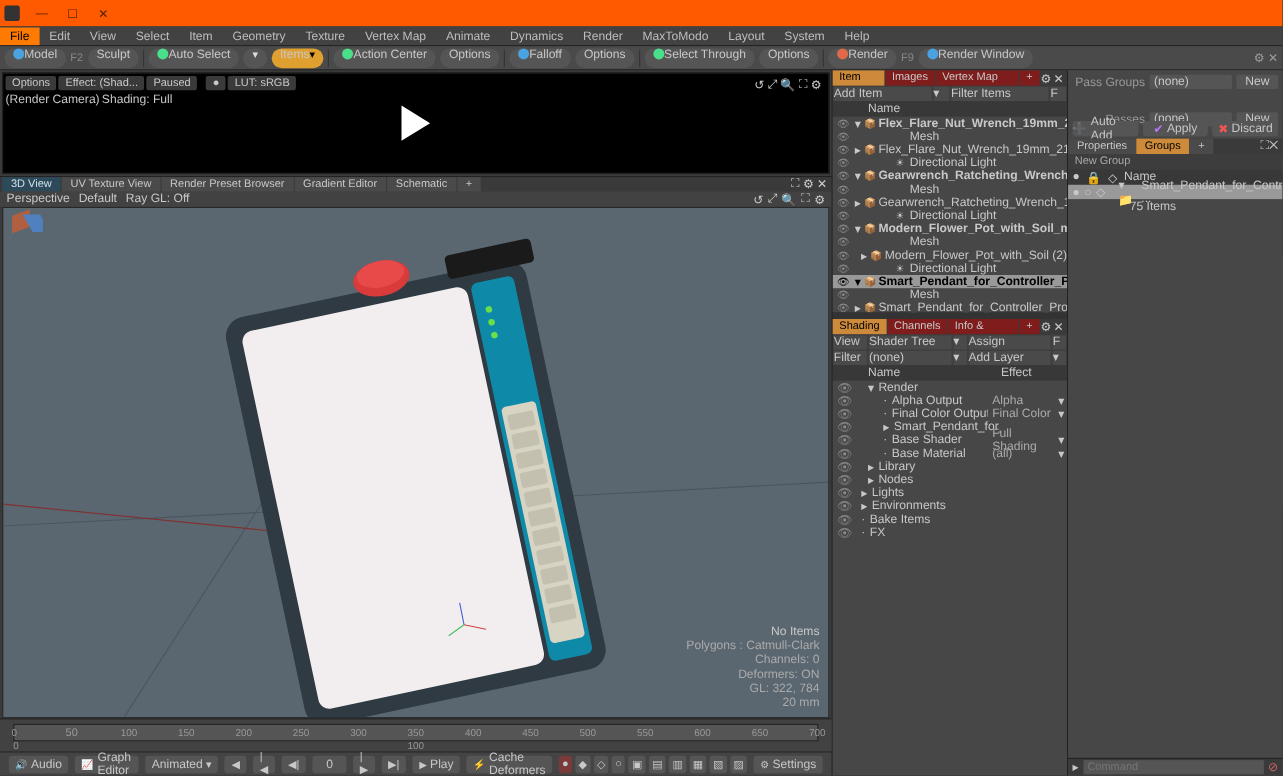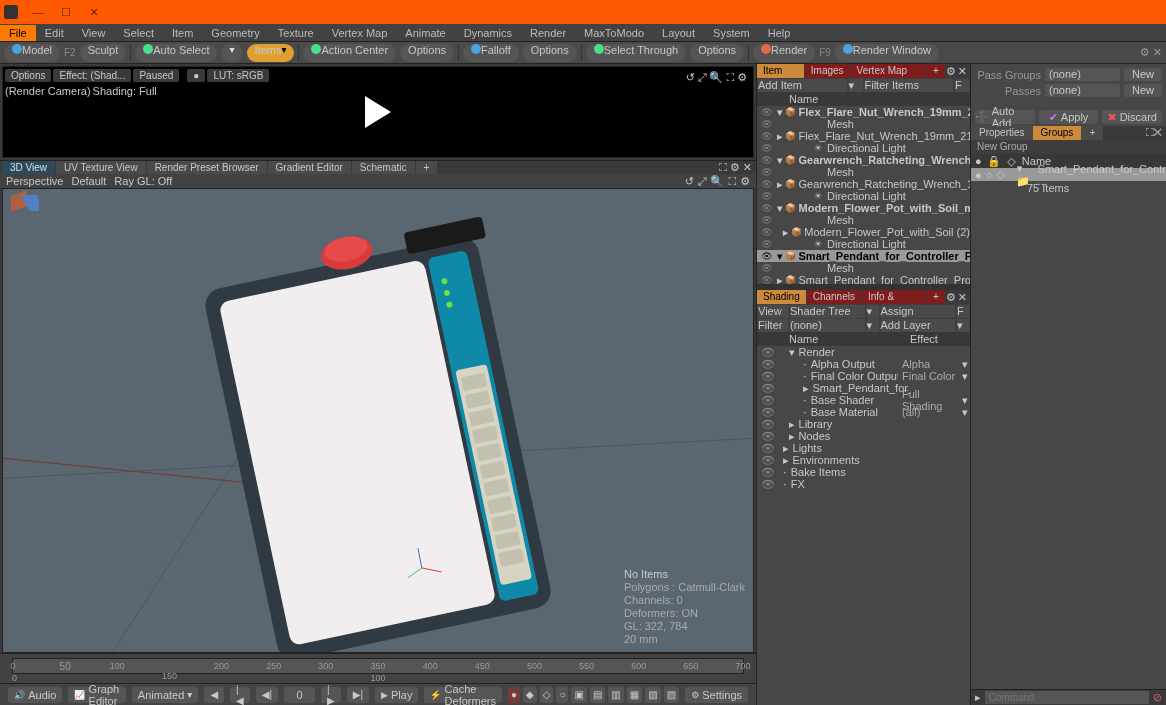--- a/index.html
+++ b/index.html
@@ -26,21 +26,21 @@
 .render-preview .icons{position:absolute;top:4px;right:6px;display:flex;gap:3px;color:#aaa;font-size:10px}
 .play{position:absolute;left:50%;top:50%;transform:translate(-50%,-50%);width:0;height:0;border-left:26px solid #fff;border-top:16px solid transparent;border-bottom:16px solid transparent}
 .viewtabs{height:14px;background:#3a3a3a;display:flex;align-items:center;gap:1px;padding-left:2px;border-top:1px solid #222}
 .viewtabs .vt{padding:0 8px;font-size:10px;background:#4a4a4a;height:14px;line-height:14px}
 .viewtabs .vt.active{background:#2d4a5a;color:#d0e0ea}
 .viewtabs .icons{margin-left:auto;display:flex;gap:3px;padding-right:4px;color:#999;font-size:10px}
 .viewopts{height:14px;background:#424242;display:flex;align-items:center;gap:8px;padding:0 6px;font-size:10px;color:#aaa}
 .viewopts .icons{margin-left:auto;display:flex;gap:4px;font-size:10px}
 .viewport{flex:1;background:#5b6770;position:relative;overflow:hidden;border:1px solid #222;margin:0 2px}
 .viewport svg{position:absolute;inset:0}
-.vp-stats{position:absolute;right:8px;bottom:6px;font-size:10px;color:#c9a23f;line-height:13px}
+.vp-stats{position:absolute;right:8px;bottom:6px;text-align:right;font-size:10px;color:#c9a23f;line-height:13px}
 .vp-axis{position:absolute;left:10px;bottom:10px;width:36px;height:36px}
 .timeline{height:30px;background:#424242;border-top:1px solid #222;position:relative}
 .timeline .track{position:absolute;left:12px;right:12px;top:4px;height:16px;background:#555;border:1px solid #222}
 .timeline .lbl{position:absolute;bottom:0;font-size:9px;color:#999}
 .playbar{height:22px;background:#444;display:flex;align-items:center;gap:6px;padding:0 8px;border-top:1px solid #222}
 .pbtn{height:16px;padding:0 6px;background:#555;border-radius:3px;display:flex;align-items:center;gap:3px;font-size:10px}
 .pbtn .ic{font-size:9px}
 .panel-tabs{height:14px;background:#3a3a3a;display:flex;align-items:center;gap:1px}
 .panel-tabs .pt{padding:0 6px;font-size:10px;height:14px;line-height:14px;background:#7f1d1d}
 .panel-tabs .pt.active{background:#cc8a3a;color:#000}
@@ -53,21 +53,21 @@
 .tree-row .eye{width:10px;color:#888;font-size:9px}
 .tree-row .ic{width:10px;font-size:9px}
 .tree-row.sel{background:#999;color:#000}
 .tree-row.sel *{color:#000}
 .tree-row.dim{color:#7a7a7a}
 .shader-tree{flex:1;background:#474747}
 .shader-row{height:12px;display:flex;align-items:center;font-size:10px;padding-left:4px;gap:4px}
 .shader-row .eye{width:10px;color:#888}
 .shader-row .name{flex:1;white-space:nowrap;overflow:hidden}
 .shader-row .effect{width:56px;color:#aaa}
-.rp-top{height:44px;background:#474747;padding:4px;display:flex;flex-direction:column;gap:3px}
+.rp-top{height:44px;background:#474747;padding:4px;display:flex;flex-direction:column;gap:21px}
 .rp-row{display:flex;align-items:center;gap:4px;font-size:10px}
 .rp-row .lbl{width:66px;text-align:right;color:#999}
 .rp-row .val{flex:1;background:#555;height:13px;line-height:13px;padding:0 4px;border-radius:2px}
 .rp-row .btn{background:#555;height:13px;padding:0 8px;border-radius:2px}
 .rp-actions{height:18px;display:flex;gap:4px;padding:2px 4px}
 .rp-actions .ab{flex:1;height:14px;background:#555;border-radius:3px;display:flex;align-items:center;justify-content:center;gap:3px;font-size:10px}
 .rp-actions .ab.apply{}
 .grp-tabs{height:14px;display:flex;background:#3a3a3a}
 .grp-tabs .gt{padding:0 8px;font-size:10px;line-height:14px;background:#4a4a4a}
 .grp-tabs .gt.active{background:#cc8a3a;color:#000}
@@ -265,21 +265,21 @@
         <rect x="8" y="10" width="16" height="16" fill="#b06040" transform="skewY(-20)"></rect>
         <rect x="8" y="10" width="16" height="16" fill="#5080c0" transform="skewX(30) translate(6,-4)"></rect>
       </svg>
     </div>
 
     <div class="timeline">
       <div class="track">
           <span style="position: absolute; left: 0%; top: 2px; font-size: 9px; color: rgb(153, 153, 153); transform: translateX(-50%);">0</span>
           <span style="position: absolute; left: 7.14286%; top: 2px; font-size: 10px; color: rgb(153, 153, 153); transform: translateX(-50%);">50</span>
           <span style="position: absolute; left: 14.2857%; top: 2px; font-size: 9px; color: rgb(153, 153, 153); transform: translateX(-50%);">100</span>
-          <span style="position: absolute; left: 21.4286%; top: 12px; font-size: 9px; color: rgb(153, 153, 153); transform: translateX(-50%);">150</span>
+          <span style="position: absolute; left: 21.4286%; top: 2px; font-size: 9px; color: rgb(153, 153, 153); transform: translateX(-50%);">150</span>
           <span style="position: absolute; left: 28.5714%; top: 2px; font-size: 9px; color: rgb(153, 153, 153); transform: translateX(-50%);">200</span>
           <span style="position: absolute; left: 35.7143%; top: 2px; font-size: 9px; color: rgb(153, 153, 153); transform: translateX(-50%);">250</span>
           <span style="position: absolute; left: 42.8571%; top: 2px; font-size: 9px; color: rgb(153, 153, 153); transform: translateX(-50%);">300</span>
           <span style="position: absolute; left: 50%; top: 2px; font-size: 9px; color: rgb(153, 153, 153); transform: translateX(-50%);">350</span>
           <span style="position: absolute; left: 57.1429%; top: 2px; font-size: 9px; color: rgb(153, 153, 153); transform: translateX(-50%);">400</span>
           <span style="position: absolute; left: 64.2857%; top: 2px; font-size: 9px; color: rgb(153, 153, 153); transform: translateX(-50%);">450</span>
           <span style="position: absolute; left: 71.4286%; top: 2px; font-size: 9px; color: rgb(153, 153, 153); transform: translateX(-50%);">500</span>
           <span style="position: absolute; left: 78.5714%; top: 2px; font-size: 9px; color: rgb(153, 153, 153); transform: translateX(-50%);">550</span>
           <span style="position: absolute; left: 85.7143%; top: 2px; font-size: 9px; color: rgb(153, 153, 153); transform: translateX(-50%);">600</span>
           <span style="position: absolute; left: 92.8571%; top: 2px; font-size: 9px; color: rgb(153, 153, 153); transform: translateX(-50%);">650</span>

